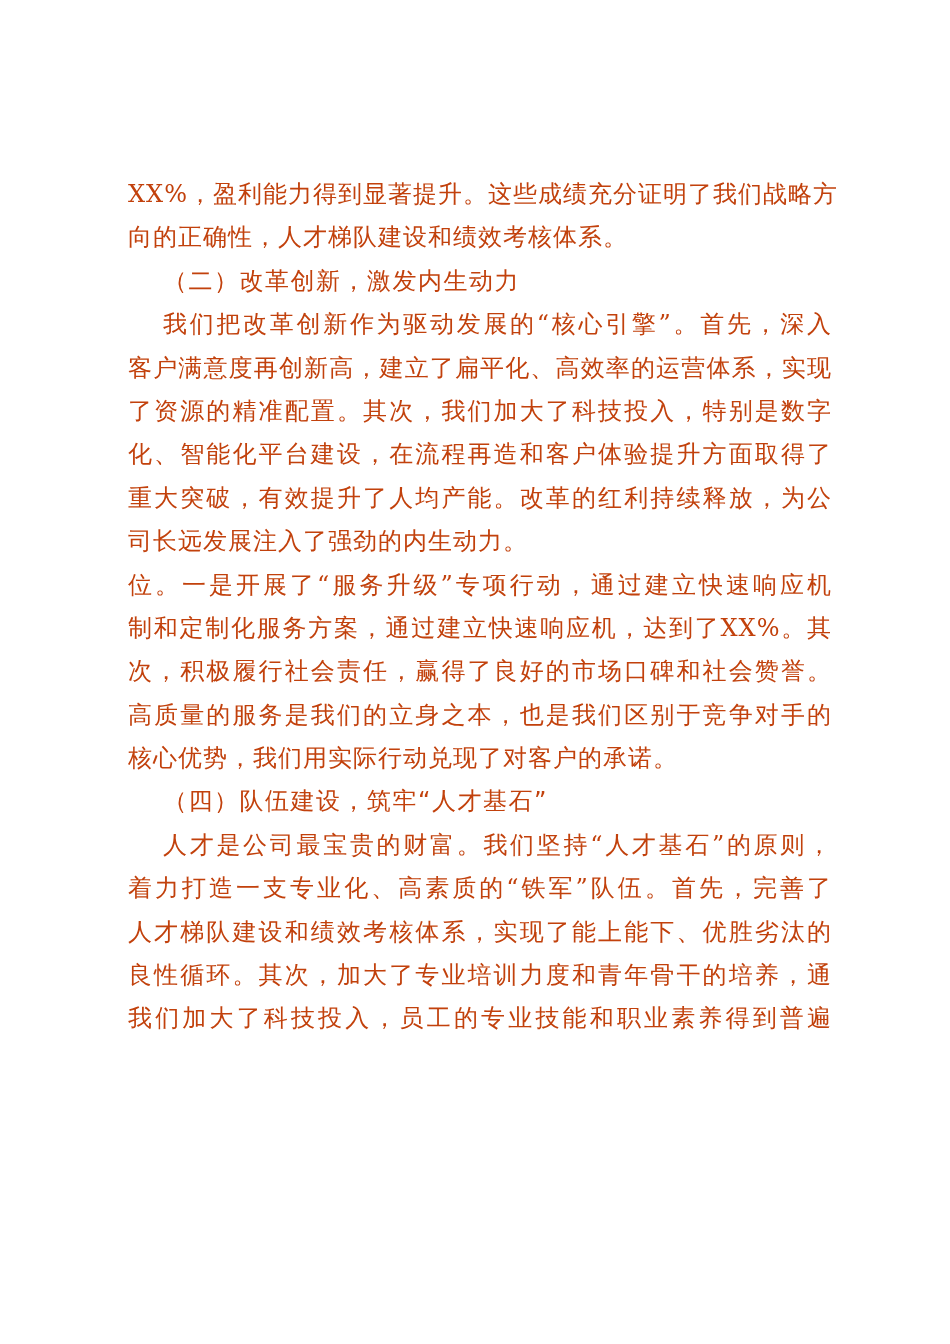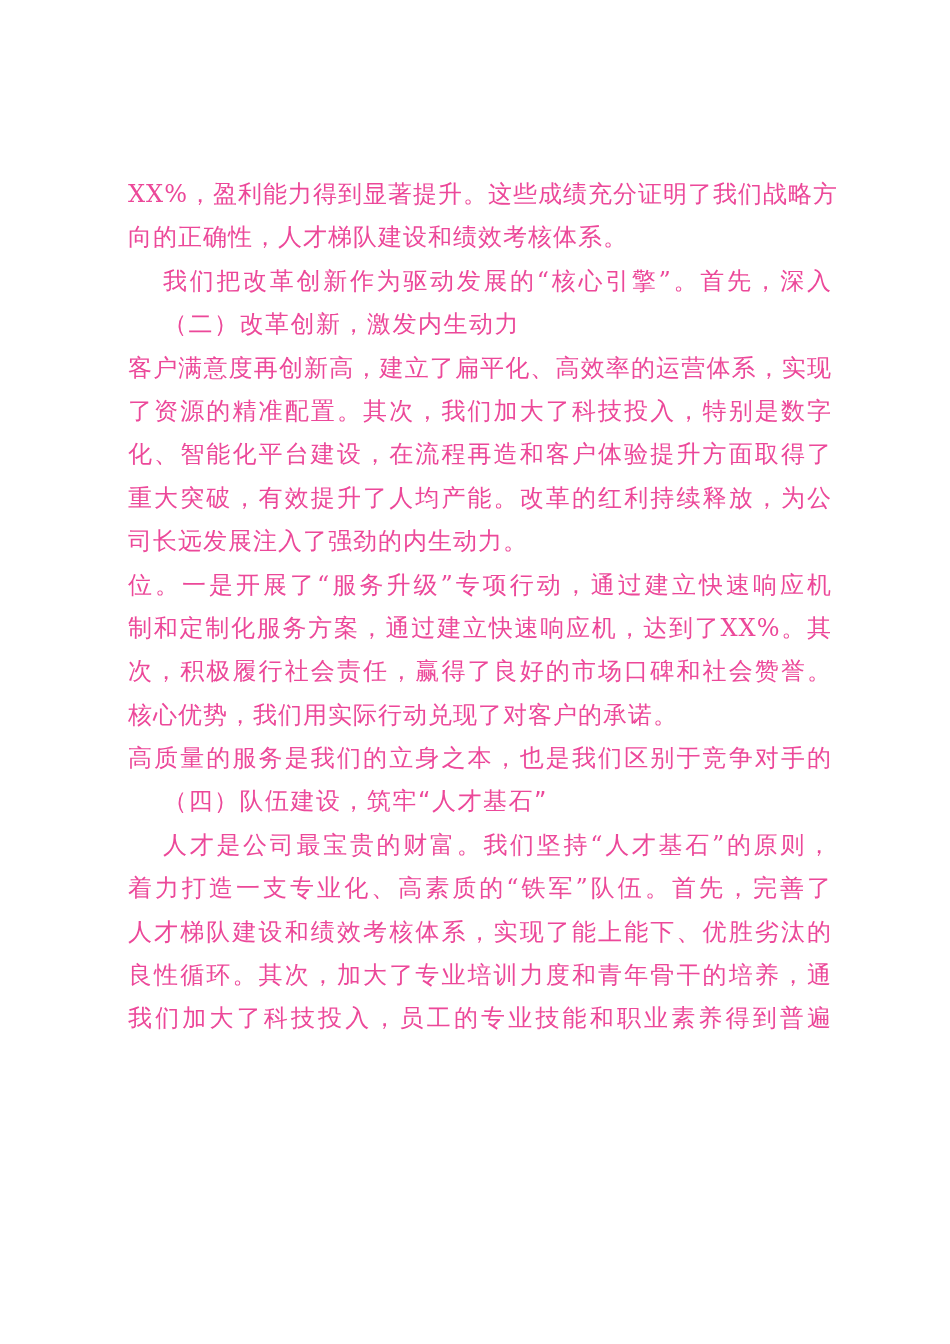--- a/index.html
+++ b/index.html
@@ -1,52 +1,52 @@
 <!DOCTYPE html>
 <html><head>
 <meta charset="utf-8">
 <style>
   html, body { margin: 0; padding: 0; background: #ffffff; }
   body { width: 950px; height: 1344px; position: relative; overflow: hidden; }
   .page {
     position: absolute; left: 128px; top: 173px; width: 704px;
     font-family: "DejaVu Serif", "Liberation Serif", serif;
-    color: #ec4899; font-size: 24px; line-height: 43.4px;
+    color: #c2410c; font-size: 24px; line-height: 43.4px;
   }
   .line {
     display: block; white-space: nowrap; height: 43.4px;
     text-align: justify; text-align-last: justify;
     letter-spacing: 1px;
   }
   .line.last { text-align-last: left; }
   .line.indent { padding-left: 35px; }
   .heading { padding-left: 35px; text-align-last: left; font-family: "DejaVu Sans", sans-serif; letter-spacing: 1.5px; }
 </style>
 </head>
 <body>
 
 <div class="page">
   <span class="line">XX%，盈利能力得到显著提升。这些成绩充分证明了我们战略方</span>
   <span class="line last">向的正确性，人才梯队建设和绩效考核体系。</span>
 
+  <span class="line heading">（二）改革创新，激发内生动力</span>
+
   <span class="line indent">我们把改革创新作为驱动发展的“核心引擎”。首先，深入</span>
-
-  <span class="line heading">（二）改革创新，激发内生动力</span>
   <span class="line">客户满意度再创新高，建立了扁平化、高效率的运营体系，实现</span>
   <span class="line">了资源的精准配置。其次，我们加大了科技投入，特别是数字</span>
   <span class="line">化、智能化平台建设，在流程再造和客户体验提升方面取得了</span>
   <span class="line">重大突破，有效提升了人均产能。改革的红利持续释放，为公</span>
   <span class="line last">司长远发展注入了强劲的内生动力。</span>
 
 
   <span class="line">位。一是开展了“服务升级”专项行动，通过建立快速响应机</span>
   <span class="line">制和定制化服务方案，通过建立快速响应机，达到了XX%。其</span>
   <span class="line">次，积极履行社会责任，赢得了良好的市场口碑和社会赞誉。</span>
+  <span class="line">高质量的服务是我们的立身之本，也是我们区别于竞争对手的</span>
   <span class="line last">核心优势，我们用实际行动兑现了对客户的承诺。</span>
-  <span class="line">高质量的服务是我们的立身之本，也是我们区别于竞争对手的</span>
 
   <span class="line heading">（四）队伍建设，筑牢“人才基石”</span>
 
   <span class="line indent">人才是公司最宝贵的财富。我们坚持“人才基石”的原则，</span>
   <span class="line">着力打造一支专业化、高素质的“铁军”队伍。首先，完善了</span>
   <span class="line">人才梯队建设和绩效考核体系，实现了能上能下、优胜劣汰的</span>
   <span class="line">良性循环。其次，加大了专业培训力度和青年骨干的培养，通</span>
   <span class="line">我们加大了科技投入，员工的专业技能和职业素养得到普遍</span>
 </div>
 

